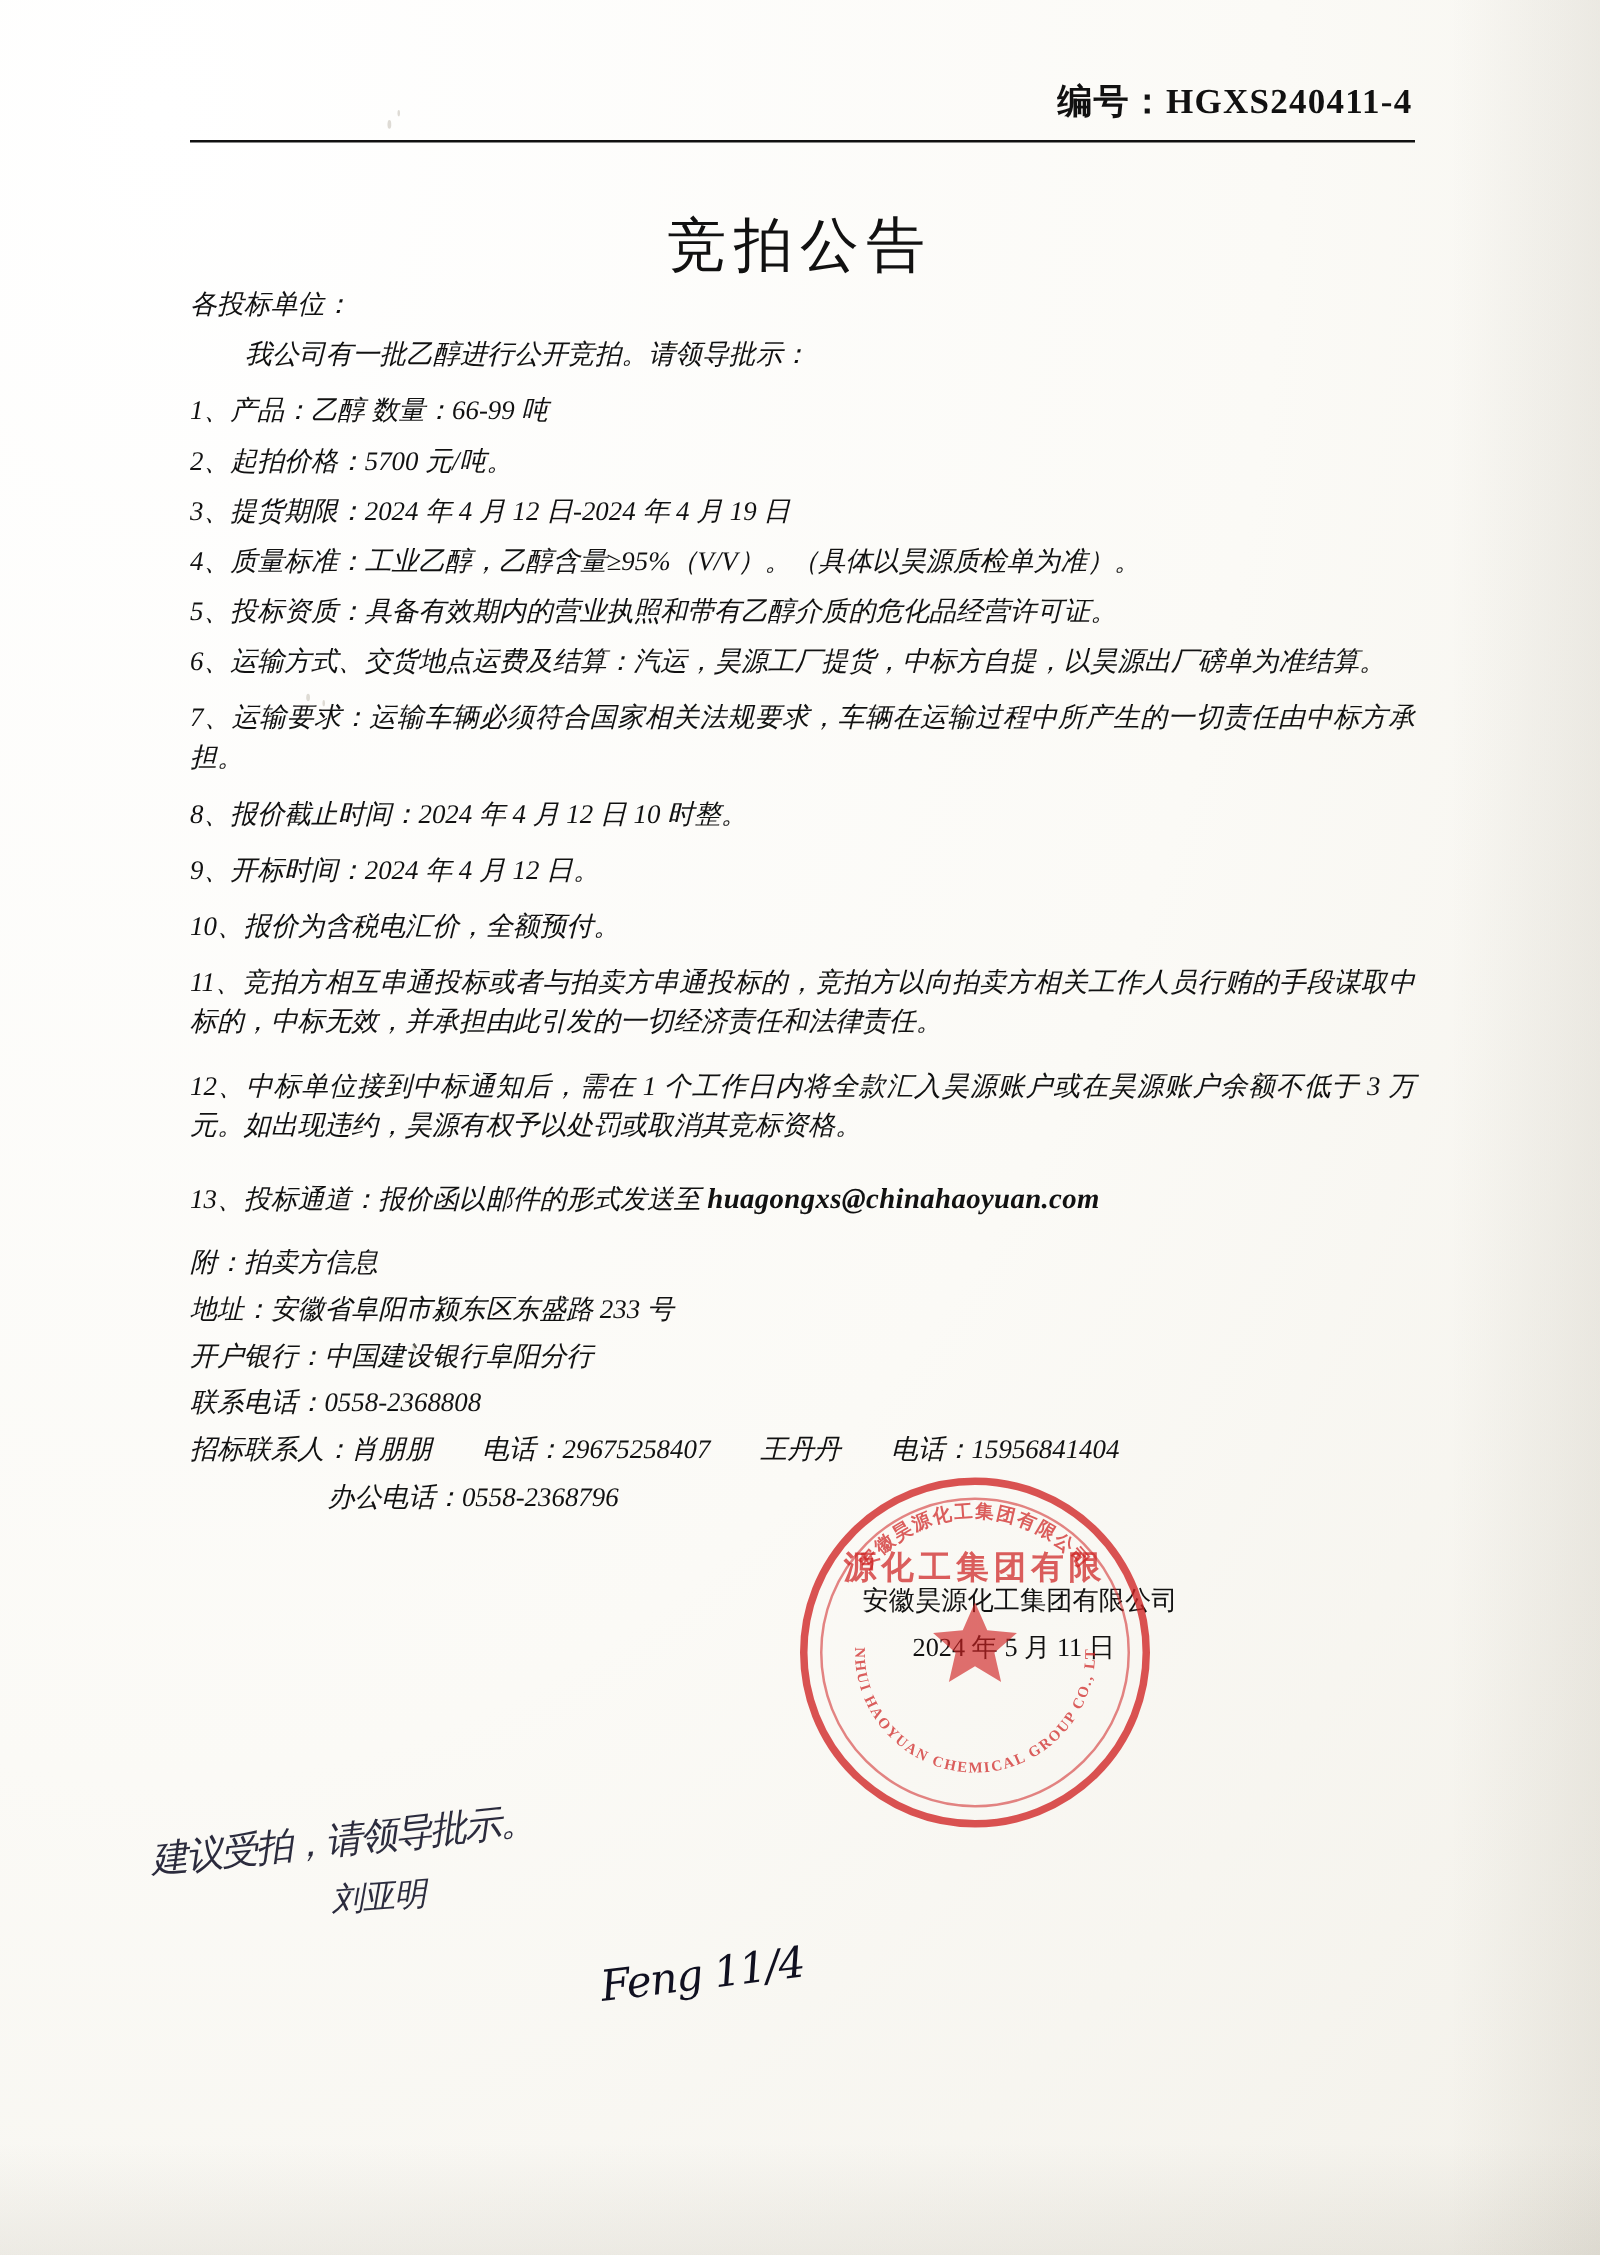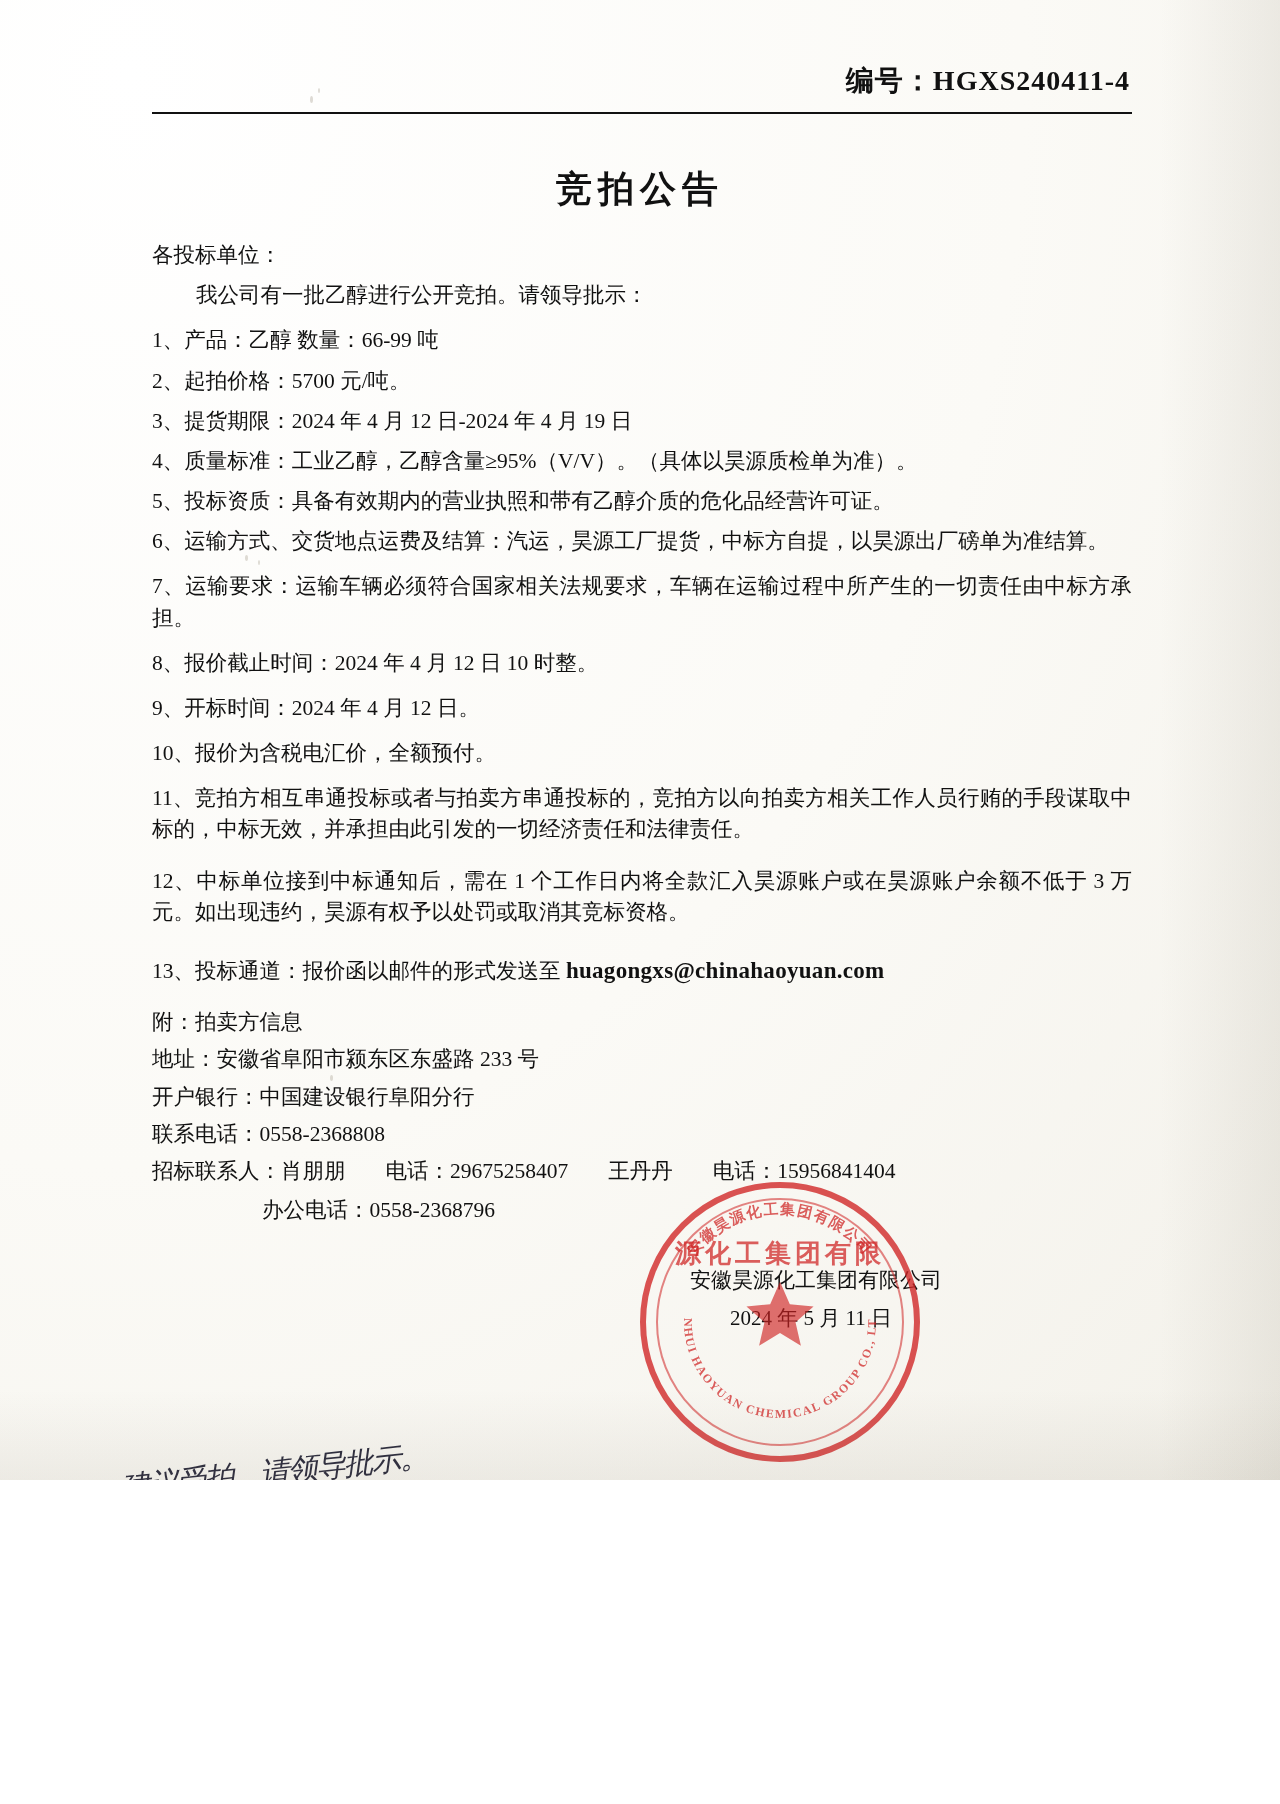--- a/index.html
+++ b/index.html
@@ -7,21 +7,21 @@
     padding: 0;
     background: #ffffff;
   }
   body {
     font-family: "Liberation Serif", "DejaVu Serif", serif;
     color: #111111;
   }
   #page {
     position: relative;
     width: 1280px;
-    height: 1480px;
+    height: 1804px;
     margin: 0 auto;
     background: #fdfdfb;
     overflow: hidden;
   }
   
   #paper-tint {
     position: absolute;
     inset: 0;
     background:
       radial-gradient(ellipse at 10% 5%, #ffffff 0%, #fbfaf6 55%, #f3f1ea 100%);
@@ -43,29 +43,30 @@
     width: 980px;
     height: 0;
     border-top: 2px solid #111;
   }
   #doc-title {
     position: absolute;
     top: 165px;
     left: 0;
     width: 1280px;
     text-align: center;
-    font-size: 36px;
-    font-weight: bold;
+    font-size: 47px;
+    font-weight: normal;
     letter-spacing: 6px;
   }
   #body-area {
     position: absolute;
-    top: 240px;
+    top: 228px;
     left: 152px;
     width: 980px;
+    font-style: italic;
   }
   .line {
     font-size: 21.5px;
     line-height: 1.45;
     margin: 0 0 9px 0;
     text-align: justify;
   }
   .line.indent {
     text-indent: 44px;
   }

